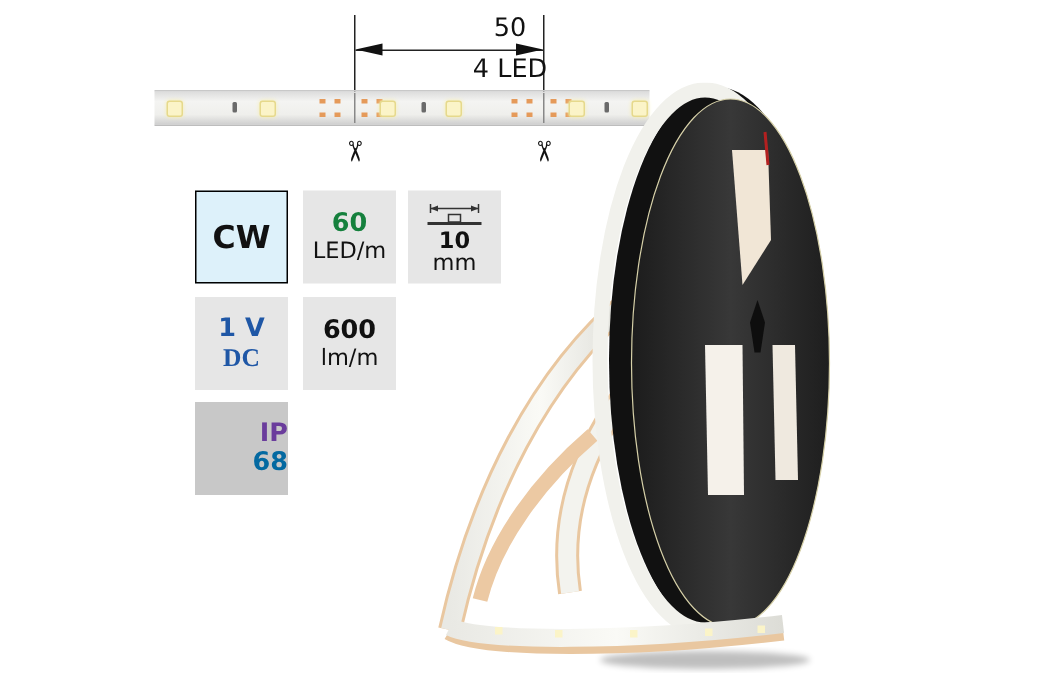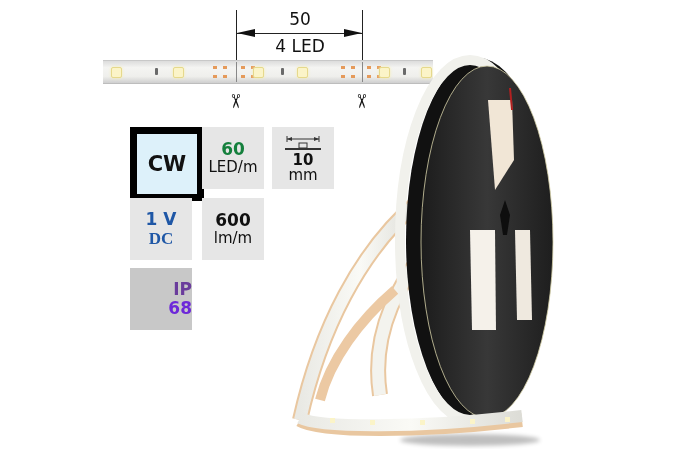--- a/index.html
+++ b/index.html
@@ -1,20 +1,20 @@
 <!DOCTYPE html>
 <html><head>
 <meta charset="utf-8">
 <style>
   html,body{margin:0;padding:0;background:#ffffff;}
   body{width:700px;height:450px;position:relative;overflow:hidden;font-family:"DejaVu Sans","Liberation Sans",sans-serif;}
   .abs{position:absolute;}
   
   .dim-line{position:absolute;background:#222;}
-  .dim-text{position:absolute;font-family:"DejaVu Sans",sans-serif;color:#111;text-align:center;width:128px;}
+  .dim-text{position:absolute;font-family:"DejaVu Sans",sans-serif;color:#111;text-align:center;width:128px;padding-left:40px;}
   
   .strip{position:absolute;left:103px;top:60px;width:330px;height:22px;background:linear-gradient(#dcdcdc,#f4f4f2 30%,#efefec 70%,#cfcfcf);border-top:1px solid #c8c8c8;border-bottom:1px solid #bdbdbd;}
   .led{position:absolute;top:6px;width:9px;height:9px;background:#fbf4c8;border:1px solid #e6d98c;border-radius:2px;box-shadow:0 0 3px #f7efb0;}
   .res{position:absolute;top:7px;width:3px;height:7px;background:#6a6a6a;border-radius:1px;}
   .pad{position:absolute;top:4px;width:18px;height:14px;}
   .pad i{position:absolute;width:4px;height:3px;background:#e59a5a;}
   .cut{position:absolute;width:1px;height:20px;top:1px;background:#888;}
   .scissors{position:absolute;font-size:19px;color:#111;line-height:20px;transform:rotate(90deg);}
   
   .tile{position:absolute;width:62px;height:62px;display:flex;flex-direction:column;align-items:center;justify-content:center;font-family:"DejaVu Sans",sans-serif;text-align:center;}
@@ -70,21 +70,21 @@
       <i style="left:12px;top:10px"></i>
     </div>
   <div class="led" style="left:276px;"></div>
   <div class="res" style="left:300px;"></div>
   <div class="led" style="left:318px;"></div>
 </div>
 
 <div class="scissors" style="left:228px;top:91px;">✂</div>
 <div class="scissors" style="left:354px;top:91px;">✂</div>
 
-<div class="tile" style="left:130px;top:127px;background:#ddf1fa;border:7px solid #000000;width:60px;height:60px;">
+<div class="tile" style="left:130px;top:127px;background:#ddf1fa;border:1px solid #000000;width:60px;height:60px;">
   <div style="font-weight:bold;font-size:21px;color:#111;">CW</div>
 </div>
 
 <div class="tile" style="left:202px;top:127px;background:#e6e6e6;">
   <div class="t-big" style="color:#15803d;">60</div>
   <div class="t-small" style="color:#111;">LED/m</div>
 </div>
 
 <div class="tile" style="left:272px;top:127px;background:#e6e6e6;">
   <svg width="40" height="18" viewBox="0 0 40 18">
@@ -105,21 +105,21 @@
   <div class="t-big" style="color:#1f57a6;font-family:Liberation Serif, serif;">DC</div>
 </div>
 
 <div class="tile" style="left:202px;top:198px;background:#e6e6e6;">
   <div class="t-big" style="color:#111;">600</div>
   <div class="t-small" style="color:#111;">lm/m</div>
 </div>
 
 <div class="tile" style="left:130px;top:268px;background:#c8c8c8;align-items:flex-end;">
   <div class="t-big" style="color:#6a3c9c;">IP</div>
-  <div class="t-big" style="color:#6d28d9;">68</div>
+  <div class="t-big" style="color:#0369a1;">68</div>
 </div>
 
 <svg class="reel-wrap" viewBox="290 55 270 395">
   <defs>
     <linearGradient id="reelg" x1="0" y1="0" x2="1" y2="0">
       <stop offset="0" stop-color="#1c1c1c"></stop>
       <stop offset="0.5" stop-color="#383838"></stop>
       <stop offset="1" stop-color="#1e1e1e"></stop>
     </linearGradient>
     <linearGradient id="stripg" x1="0" y1="0" x2="1" y2="0">

